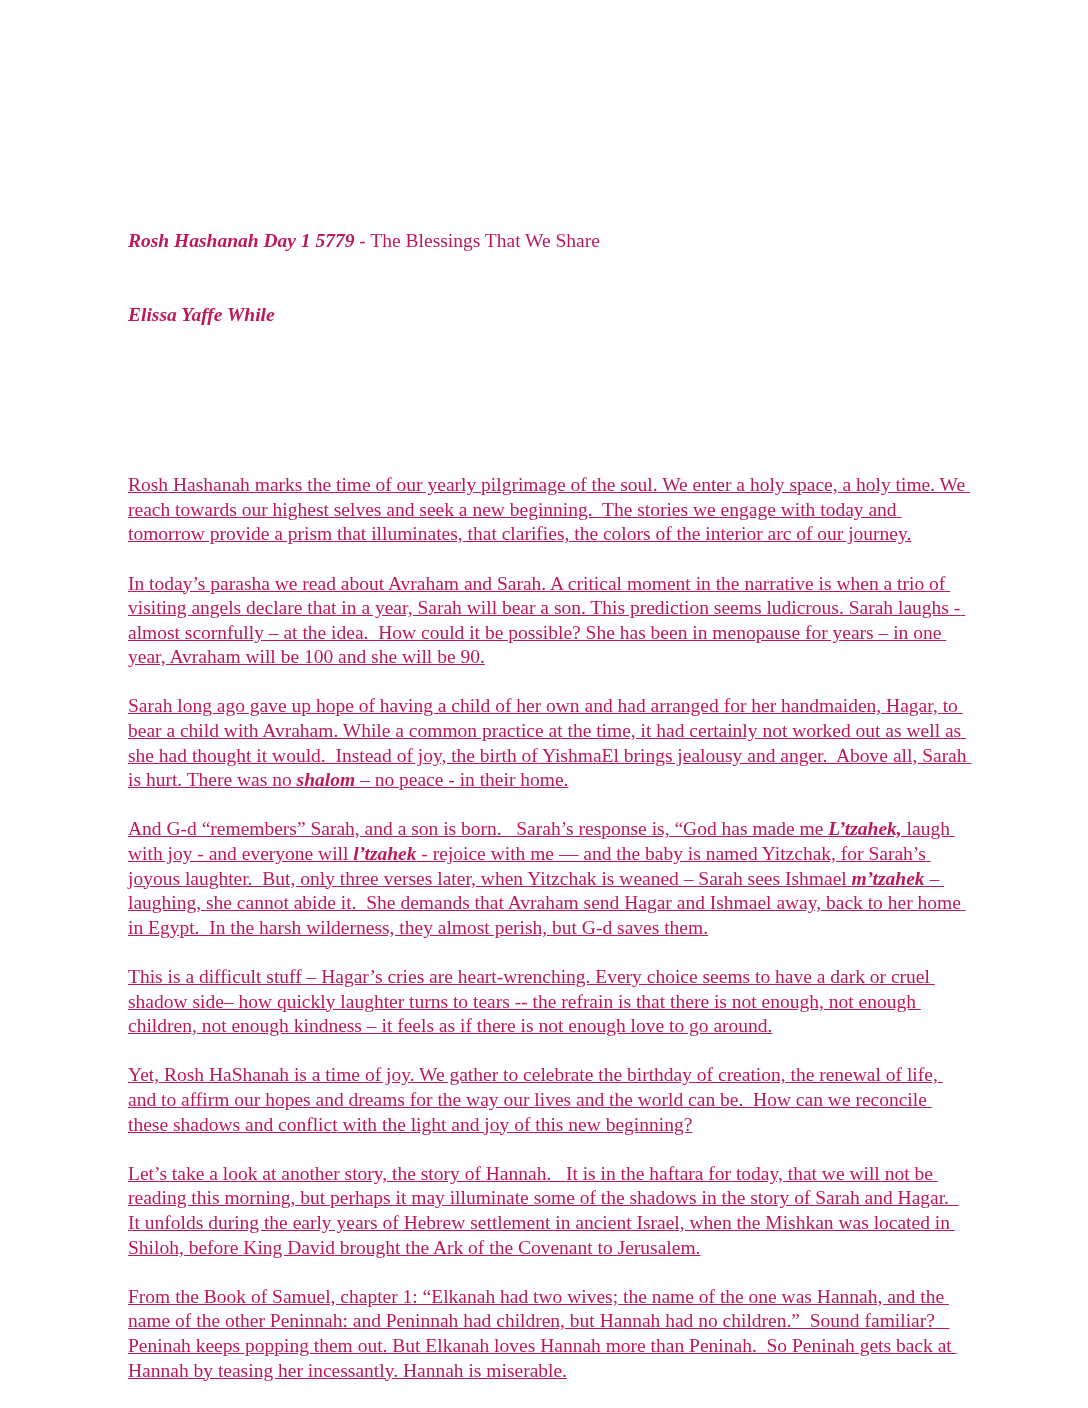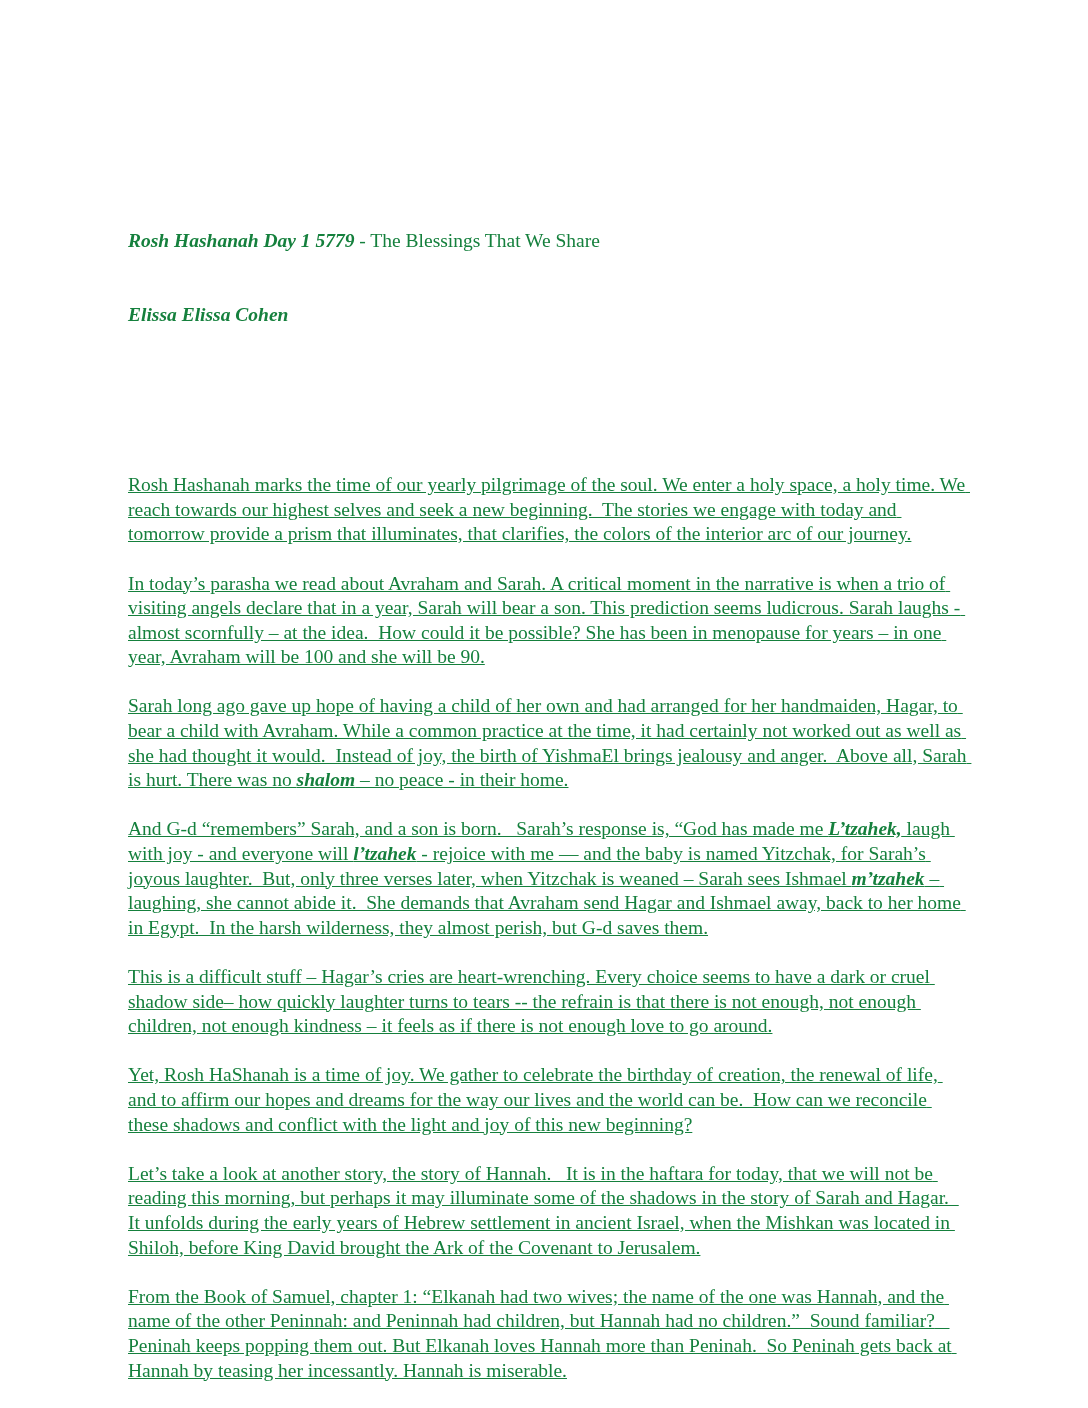--- a/index.html
+++ b/index.html
@@ -7,21 +7,21 @@
     padding: 0;
     background: #ffffff;
   }
   .page {
     position: relative;
     width: 1088px;
     height: 1408px;
     background: #ffffff;
     overflow: hidden;
     font-family: "Liberation Serif", serif;
-    color: #15803d;
+    color: #be185d;
   }
   .content {
     position: absolute;
     left: 128px;
     top: 131px;
     width: 840px;
     font-size: 19.5px;
     line-height: 24.6px;
     white-space: pre-wrap;
     text-align: left;
@@ -42,17 +42,17 @@
     text-decoration: underline;
   }
 </style>
 </head>
 <body>
 
 <div class="page">
   <div class="content">
     <div class="doc-header">
       <span class="line"><span class="bi">Rosh Hashanah Day 1 5779</span><span> - The Blessings That We Share</span></span>
-      <span class="line bi">Elissa Elissa Cohen</span>
+      <span class="line bi">Elissa Yaffe While</span>
     </div>
     <div><p class="para"><span>Rosh Hashanah marks the time of our yearly pilgrimage of the soul. We enter a holy space, a holy time. We reach towards our highest selves and seek a new beginning.  The stories we engage with today and tomorrow provide a prism that illuminates, that clarifies, the colors of the interior arc of our journey.</span></p><p class="para"><span>In today’s parasha we read about Avraham and Sarah. A critical moment in the narrative is when a trio of visiting angels declare that in a year, Sarah will bear a son. This prediction seems ludicrous. Sarah laughs - almost scornfully – at the idea.  How could it be possible? She has been in menopause for years – in one year, Avraham will be 100 and she will be 90.</span></p><p class="para"><span>Sarah long ago gave up hope of having a child of her own and had arranged for her handmaiden, Hagar, to bear a child with Avraham. While a common practice at the time, it had certainly not worked out as well as she had thought it would.  Instead of joy, the birth of YishmaEl brings jealousy and anger.  Above all, Sarah is hurt. There was no </span><span class="bi">shalom</span><span> – no peace - in their home.</span></p><p class="para"><span>And G-d “remembers” Sarah, and a son is born.   Sarah’s response is, “God has made me </span><span class="bi">L’tzahek,</span><span> laugh with joy - and everyone will </span><span class="bi">l’tzahek</span><span> - rejoice with me — and the baby is named Yitzchak, for Sarah’s joyous laughter.  But, only three verses later, when Yitzchak is weaned – Sarah sees Ishmael </span><span class="bi">m’tzahek</span><span> – laughing, she cannot abide it.  She demands that Avraham send Hagar and Ishmael away, back to her home in Egypt.  In the harsh wilderness, they almost perish, but G-d saves them.</span></p><p class="para"><span>This is a difficult stuff – Hagar’s cries are heart-wrenching. Every choice seems to have a dark or cruel shadow side– how quickly laughter turns to tears -- the refrain is that there is not enough, not enough children, not enough kindness – it feels as if there is not enough love to go around.</span></p><p class="para"><span>Yet, Rosh HaShanah is a time of joy. We gather to celebrate the birthday of creation, the renewal of life, and to affirm our hopes and dreams for the way our lives and the world can be.  How can we reconcile these shadows and conflict with the light and joy of this new beginning?</span></p><p class="para"><span>Let’s take a look at another story, the story of Hannah.   It is in the haftara for today, that we will not be reading this morning, but perhaps it may illuminate some of the shadows in the story of Sarah and Hagar.  It unfolds during the early years of Hebrew settlement in ancient Israel, when the Mishkan was located in Shiloh, before King David brought the Ark of the Covenant to Jerusalem.</span></p><p class="para"><span>From the Book of Samuel, chapter 1: “Elkanah had two wives; the name of the one was Hannah, and the name of the other Peninnah: and Peninnah had children, but Hannah had no children.”  Sound familiar?   Peninah keeps popping them out. But Elkanah loves Hannah more than Peninah.  So Peninah gets back at Hannah by teasing her incessantly. Hannah is miserable.</span></p></div>
   </div>
 </div>
 
 </body></html>

